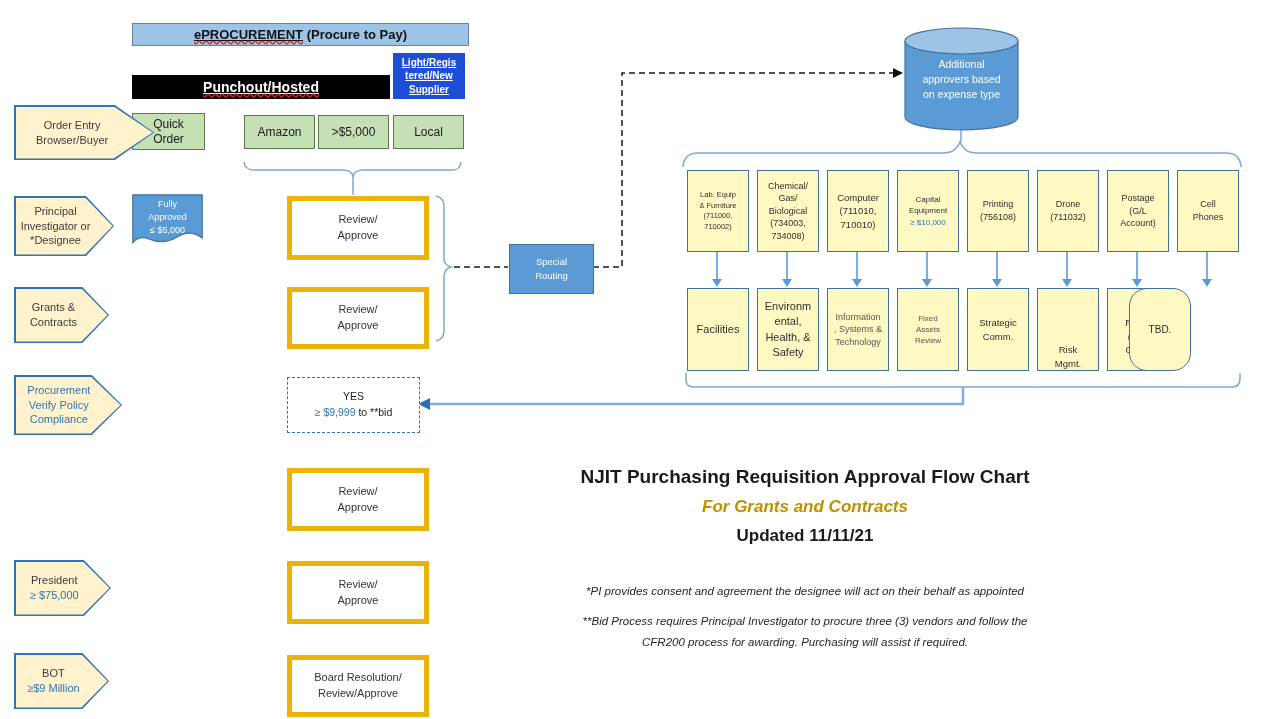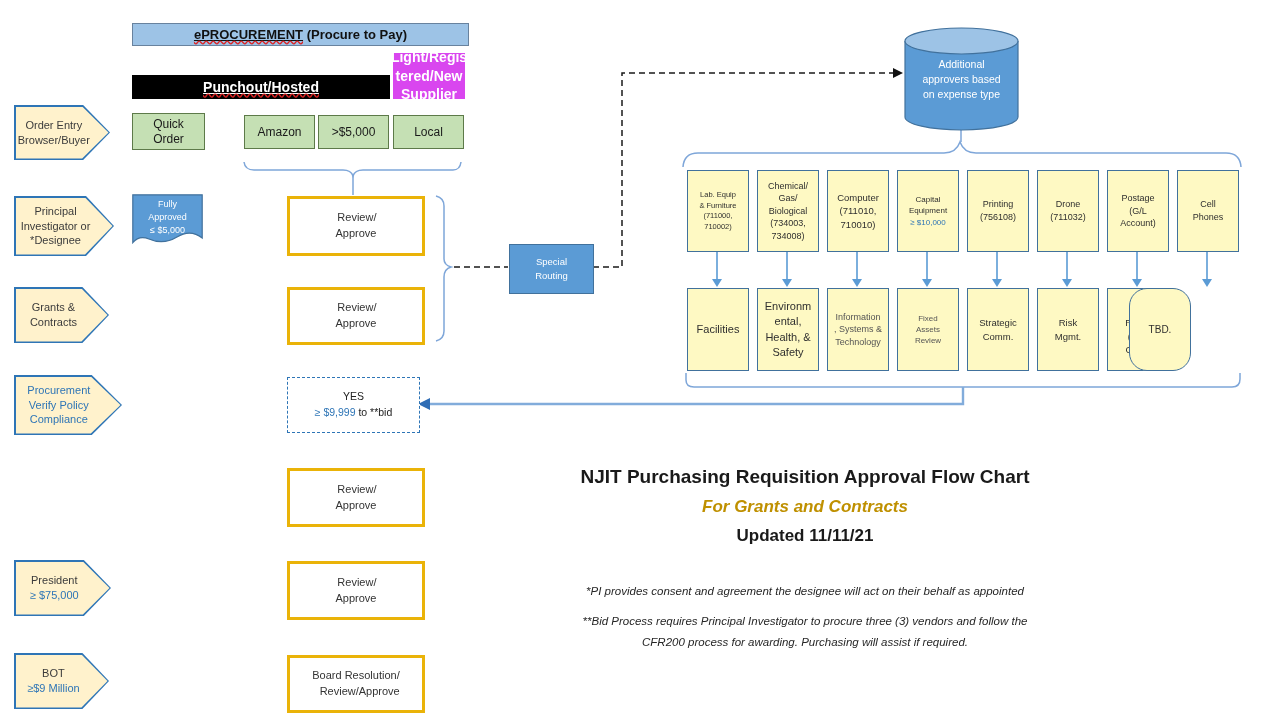--- a/index.html
+++ b/index.html
@@ -4,30 +4,30 @@
 <style>
   html,body{margin:0;padding:0;background:#fff;}
   #canvas{position:relative;width:1282px;height:719px;background:#fff;overflow:hidden;
           font-family:"Liberation Sans",sans-serif;color:#333;}
   .abs{position:absolute;}
   svg.overlay{position:absolute;left:0;top:0;width:1282px;height:719px;pointer-events:none;}
 
   .hdr{position:absolute;display:flex;align-items:center;justify-content:center;text-align:center;}
   .eproc{background:#9DC3E6;border:1px solid #68829e;font-weight:bold;font-size:13px;color:#111;}
   .blackbar{background:#000;color:#fff;font-weight:bold;font-size:14px;}
-  .supplier{background:#d946ef;color:#fff;font-weight:bold;font-size:14px;line-height:1.35;white-space:pre-line;}
+  .supplier{background:#1d4ed8;color:#fff;font-weight:bold;font-size:10px;line-height:1.35;white-space:pre-line;text-decoration:underline;}
   .u-black{text-decoration:underline;}
   .u-wavy{text-decoration:underline wavy #d22;text-decoration-skip-ink:none;}
   .u-white{text-decoration:underline;}
 
   .green{position:absolute;background:#C5E0B4;border:1px solid #5d7a49;display:flex;align-items:center;
          justify-content:center;text-align:center;font-size:12px;color:#1a1a1a;white-space:pre-line;line-height:1.25;}
 
-  .wbox{position:absolute;background:#fff;border:3px solid #eab308;display:flex;flex-direction:column;
-        align-items:center;justify-content:center;text-align:right;white-space:pre-line;
+  .wbox{position:absolute;background:#fff;border:5px solid #eab308;display:flex;flex-direction:column;
+        align-items:center;justify-content:center;text-align:center;white-space:pre-line;
         font-size:11px;color:#333;line-height:1.45;}
   .dashedbox{position:absolute;background:#fff;border:1.5px dashed #2E75B6;display:flex;flex-direction:column;
         align-items:center;justify-content:center;text-align:center;font-size:10.5px;color:#222;line-height:1.5;}
 
   .bluebox{position:absolute;background:#5B9BD5;border:1px solid #41719C;display:flex;align-items:center;
         justify-content:center;text-align:center;color:#fff;font-size:9.5px;white-space:pre-line;line-height:1.45;}
 
   .role{position:absolute;}
   .role-border{position:absolute;inset:0;background:#2E75B6;
       clip-path:polygon(0 0,72% 0,100% 50%,72% 100%,0 100%);}
@@ -115,21 +115,21 @@
 tered/New
 Supplier</span>
   </div>
 
   <div class="green" style="left:132px;top:113px;width:71px;height:35px;"><span>Quick
 Order</span></div>
   <div class="green" style="left:244px;top:115px;width:69px;height:32px;"><span>Amazon</span></div>
   <div class="green" style="left:318px;top:115px;width:69px;height:32px;"><span>&gt;$5,000</span></div>
   <div class="green" style="left:393px;top:115px;width:69px;height:32px;"><span>Local</span></div>
 
-  <div class="role" style="left:14px;top:105px;width:96px;height:55px;">
+  <div class="role" style="left:14px;top:105px;width:96px;height:55px;padding-left:44px;">
     <div class="role-border"></div>
       <div class="role-fill"></div>
     <div class="role-text"><span>Order Entry
 Browser/Buyer</span><span class="amt"></span></div>
   </div>
   <div class="role" style="left:14px;top:196px;width:100px;height:60px;">
     <div class="role-border"></div>
       <div class="role-fill"></div>
     <div class="role-text"><span>Principal
 Investigator or
@@ -227,21 +227,21 @@
 Safety</span></div>
   <div class="gbox rowbot b0" style="left:687px;"><span>Facilities</span></div>
   <div class="gbox rowbot b2" style="left:827px;"><span>Information
 , Systems &amp;
 Technology</span></div>
   <div class="gbox rowbot b3" style="left:897px;"><span>Fixed
 Assets
 Review</span></div>
   <div class="gbox rowbot b4" style="left:967px;"><span>Strategic
 Comm.</span></div>
-  <div class="gbox rowbot b5" style="left:1037px;"><span>Risk
+  <div class="gbox rowbot b5" style="left:1037px;justify-content:flex-end;"><span>Risk
 Mgmt.</span></div>
   <div class="gbox rowbot b6" style="left:1107px;"><span>Mail
 Room
 (Rob
 Gjini).</span></div>
   <div class="gbox rowbot b7" style="left:1129px;border-radius:18px;"><span>TBD.</span></div>
 
   <div class="title-main">NJIT Purchasing Requisition Approval Flow Chart</div>
   <div class="title-sub">For Grants and Contracts</div>
   <div class="title-upd">Updated 11/11/21</div>

